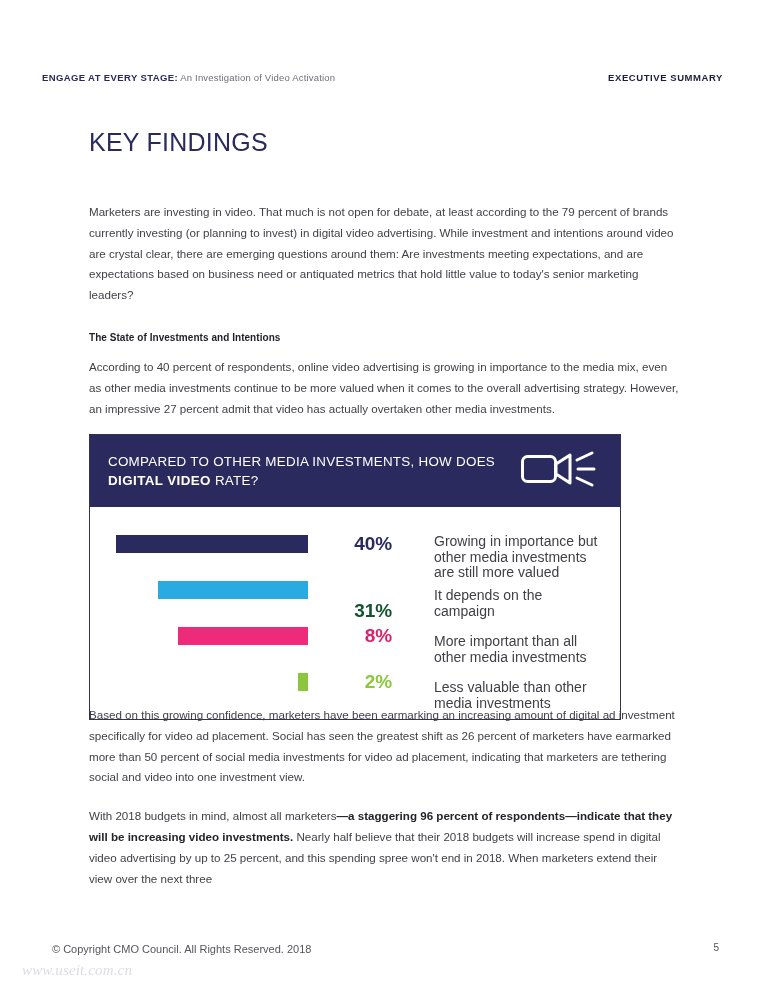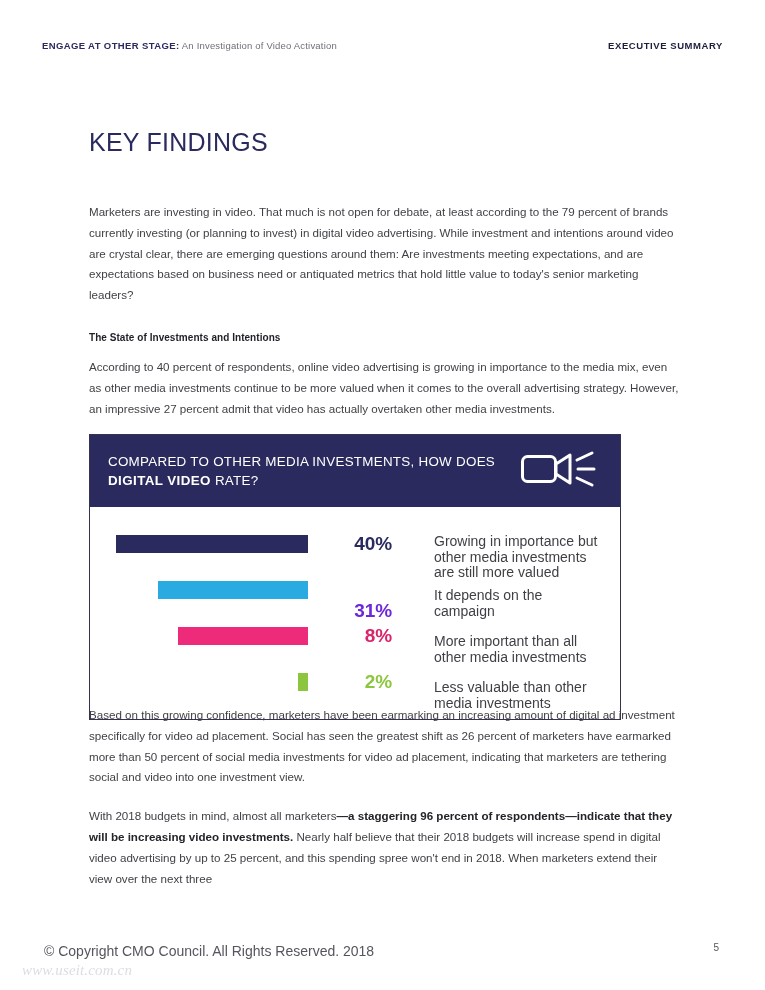--- a/index.html
+++ b/index.html
@@ -46,20 +46,21 @@
   .run-head-left .light {
     color: #6f6f7a;
     margin-top: 25px;
   }
   .run-head-right {
     font-size: 9.5px;
     font-weight: bold;
     color: #1d1d3d;
     letter-spacing: 0.06em;
     white-space: nowrap;
+    margin-top: 32px;
   }
 
   
   .page-title {
     position: absolute;
     left: 89px;
     top: 128px;
     font-size: 25px;
     font-weight: normal;
     color: #2a2a5e;
@@ -161,23 +162,23 @@
     font-size: 14px;
     line-height: 15.5px;
     color: #3f3f46;
     padding-right: 14px;
     margin-top: 27px;
   }
 
   
   .footer-copy {
     position: absolute;
-    left: 44px;
+    left: 52px;
     top: 943px;
-    font-size: 14px;
+    font-size: 11px;
     color: #55555e;
   }
   .footer-page {
     position: absolute;
     right: 46px;
     top: 942px;
     font-size: 10px;
     color: #55555e;
   }
   .watermark {
@@ -192,21 +193,21 @@
     white-space: nowrap;
   }
 </style>
 </head>
 <body>
 
 <div class="page">
 
   <div class="run-head">
     <div class="run-head-left">
-      <span class="strong">ENGAGE AT OTHER STAGE:</span><span class="light"> An Investigation of Video Activation</span>
+      <span class="strong">ENGAGE AT EVERY STAGE:</span><span class="light"> An Investigation of Video Activation</span>
     </div>
     <div class="run-head-right">EXECUTIVE SUMMARY</div>
   </div>
 
   <div class="page-title">KEY FINDINGS</div>
 
   <div class="content">
     <p class="body">Marketers are investing in video. That much is not open for debate, at least according to the 79 percent of brands currently investing (or planning to invest) in digital video advertising. While investment and intentions around video are crystal clear, there are emerging questions around them: Are investments meeting expectations, and are expectations based on business need or antiquated metrics that hold little value to today's senior marketing leaders?</p>
     <h2 class="sub">The State of Investments and Intentions</h2>
     <p class="body">According to 40 percent of respondents, online video advertising is growing in importance to the media mix, even as other media investments continue to be more valued when it comes to the overall advertising strategy. However, an impressive 27 percent admit that video has actually overtaken other media investments.</p>
@@ -233,21 +234,21 @@
           <span class="bar" style="width:192px;background:#2a2a5e;"></span>
         </div>
         <div class="pct" style="color:#2a2a5e;">40%</div>
         <div class="bar-label">Growing in importance but other media investments are still more valued</div>
       </div>
 
       <div class="bar-row">
         <div class="bar-track">
           <span class="bar" style="width:150px;background:#29abe2;"></span>
         </div>
-        <div class="pct" style="color:#6d28d9;margin-top:42px;">31%</div>
+        <div class="pct" style="color:#14532d;margin-top:42px;">31%</div>
         <div class="bar-label">It depends on the campaign</div>
       </div>
 
       <div class="bar-row">
         <div class="bar-track">
           <span class="bar" style="width:130px;background:#ee2b7b;"></span>
         </div>
         <div class="pct" style="color:#d9236c;">8%</div>
         <div class="bar-label">More important than all other media investments</div>
       </div>

